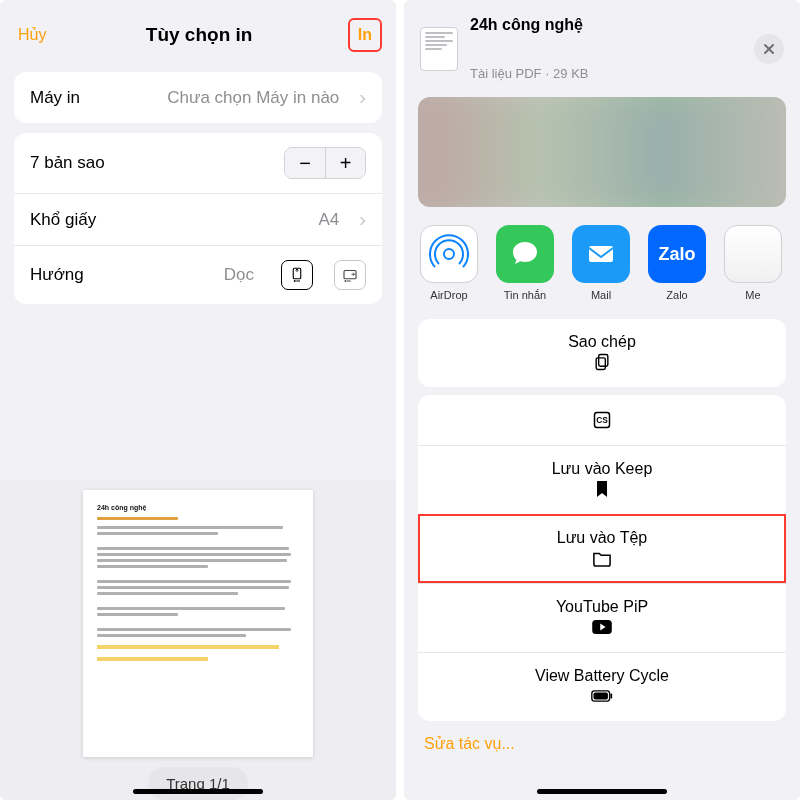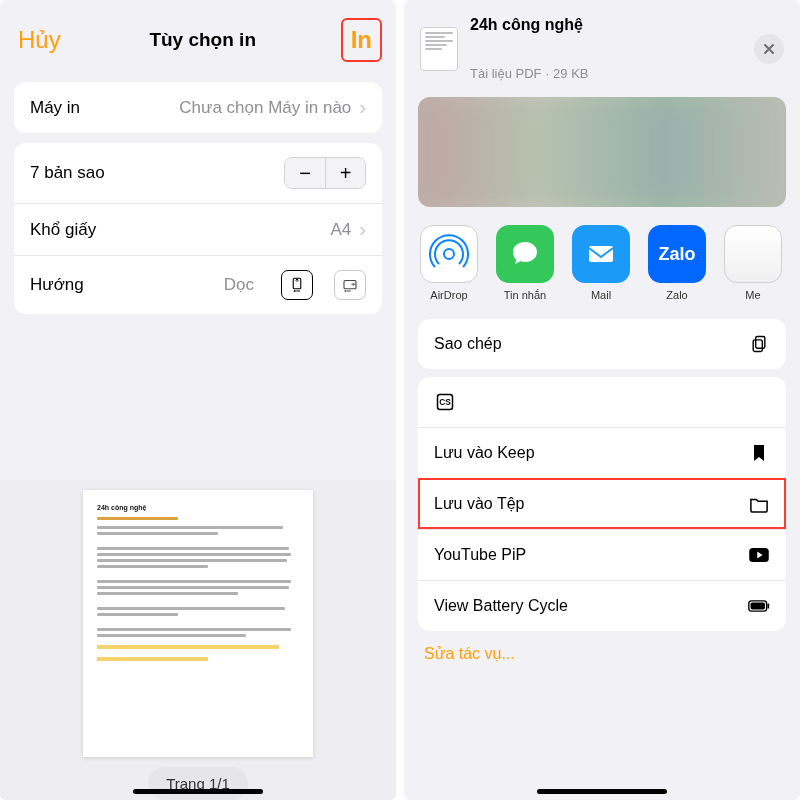--- a/index.html
+++ b/index.html
@@ -4,29 +4,29 @@
 <style>
   * { box-sizing: border-box; margin: 0; padding: 0; font-family: -apple-system, "SF Pro Text", "Helvetica Neue", Arial, sans-serif; }
   html, body { width: 800px; height: 800px; background: #f5f5f5; overflow: hidden; }
   .stage { width: 800px; height: 800px; display: flex; gap: 8px; background: #fff; padding: 0; }
   .phone { flex: 1 1 50%; background: #f2f2f6; position: relative; overflow: hidden; border-radius: 6px; }
   .phone-inner { position: absolute; inset: 0; }
 
   
   .nav { display: flex; align-items: center; justify-content: space-between; padding: 22px 18px 14px; }
   .nav .title { font-size: 19px; font-weight: 600; color: #000; }
-  .nav .btn { font-size: 24px; color: #ff9f0a; font-weight: 500; background: none; border: none; }
+  .nav .btn { font-size: 16px; color: #ff9f0a; font-weight: 500; background: none; border: none; }
   .nav .btn.right { font-weight: 600; }
   .highlight-red { outline: 2px solid #ff3b30; outline-offset: 2px; padding: 4px 6px; border-radius: 2px; text-align: right; }
 
   .group { background: #fff; margin: 10px 14px; border-radius: 12px; overflow: hidden; }
   .row { display: flex; align-items: center; justify-content: space-between; padding: 14px 16px; font-size: 17px; color: #000; }
   .row + .row { border-top: 1px solid #e5e5ea; }
   .row .label { flex: 0 0 auto; }
-  .row .value { color: #8e8e93; display: flex; align-items: center; gap: 8px; }
+  .row .value { color: #8e8e93; display: flex; align-items: center; gap: 20px; }
   .chevron { color: #c7c7cc; font-size: 20px; }
   .stepper { display: flex; border: 1px solid #d1d1d6; border-radius: 8px; overflow: hidden; }
   .stepper button { width: 40px; height: 30px; background: #f2f2f7; border: none; font-size: 20px; color: #000; }
   .stepper button + button { border-left: 1px solid #d1d1d6; }
   .orient-btns { display: flex; gap: 21px; align-items: center; }
   .orient-val { color: #8e8e93; margin-right: 6px; }
   .orient-btn { width: 32px; height: 30px; border: 1px solid #c7c7cc; border-radius: 7px; background: #fff; display:flex; align-items:center; justify-content:center; }
   .orient-btn.active { border-color: #000; }
   .orient-btn svg { width: 18px; height: 18px; }
 
@@ -54,21 +54,21 @@
   .app-item { display:flex; flex-direction:column; align-items:center; gap:6px; width: 62px; flex:0 0 auto;}
   .app-icon { width: 58px; height: 58px; border-radius: 13px; display:flex; align-items:center; justify-content:center; color:#fff; font-size:28px;}
   .app-label { font-size: 11px; color:#333; text-align:center; width:66px; overflow:hidden; white-space:nowrap; text-overflow:ellipsis;}
   .ai-airdrop { background:#fff; border:1px solid #d0d0d4;}
   .ai-msg { background:#34c759;}
   .ai-mail { background:#1b9af7;}
   .ai-zalo { background:#0068ff; font-size:18px; font-weight:700;}
   .ai-more { background:#e5e5ea;}
 
   .action-group { background:#fff; margin: 8px 14px 0; border-radius: 12px; overflow:hidden;}
-  .action-row { display:flex; align-items:center; justify-content:space-between; padding: 14px 16px; font-size:16px; color:#000;}
+  .action-row { display:flex; align-items:center; justify-content:space-between; padding: 14px 16px; font-size:16px; color:#000;flex-direction:column;}
   .action-row + .action-row { border-top:1px solid #e5e5ea;}
   .action-row .ic { width:22px; height:22px; display:flex; align-items:center; justify-content:center; color:#000;}
   .action-row.hl { outline:2px solid #ff3b30; outline-offset:-2px;}
   .edit-link { padding: 14px 20px; font-size:16px; color:#ff9f0a;}
 
   svg { display:block; }
 </style>
 </head>
 <body>
 

